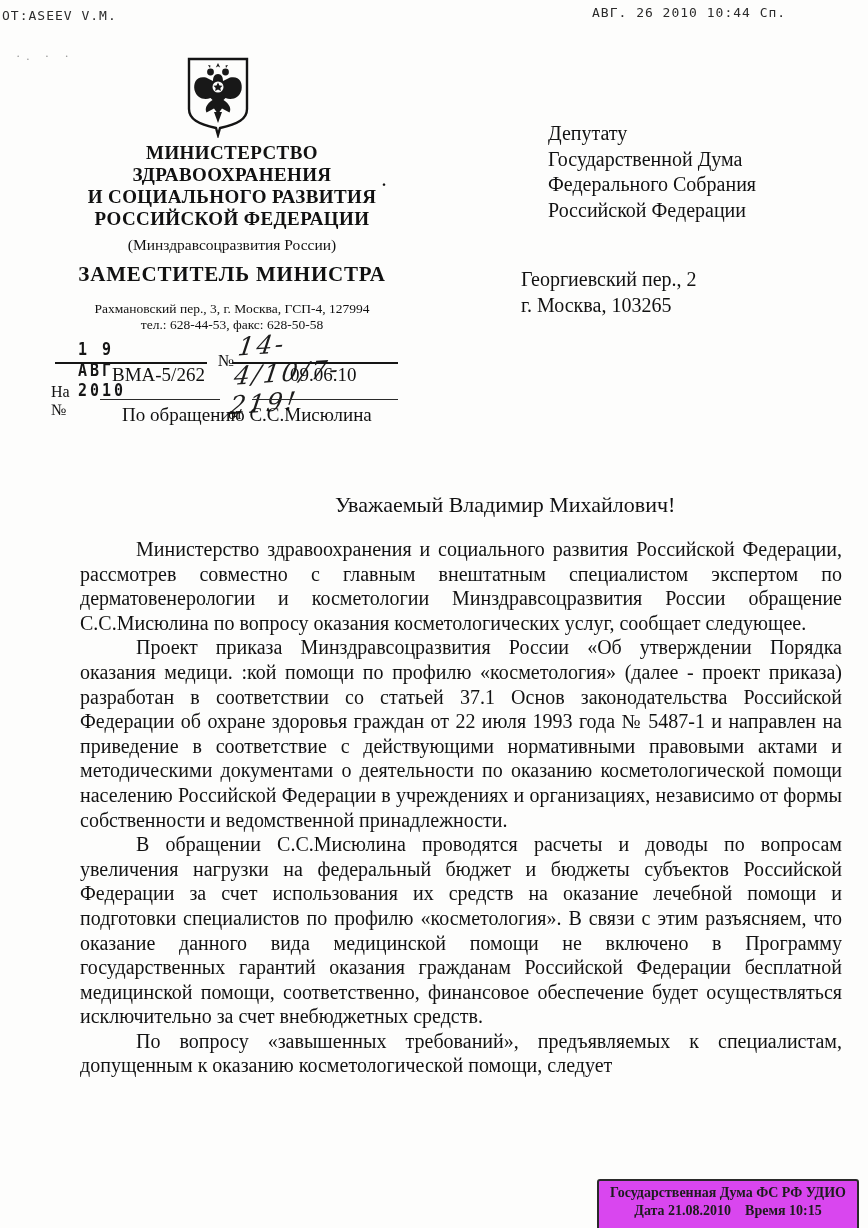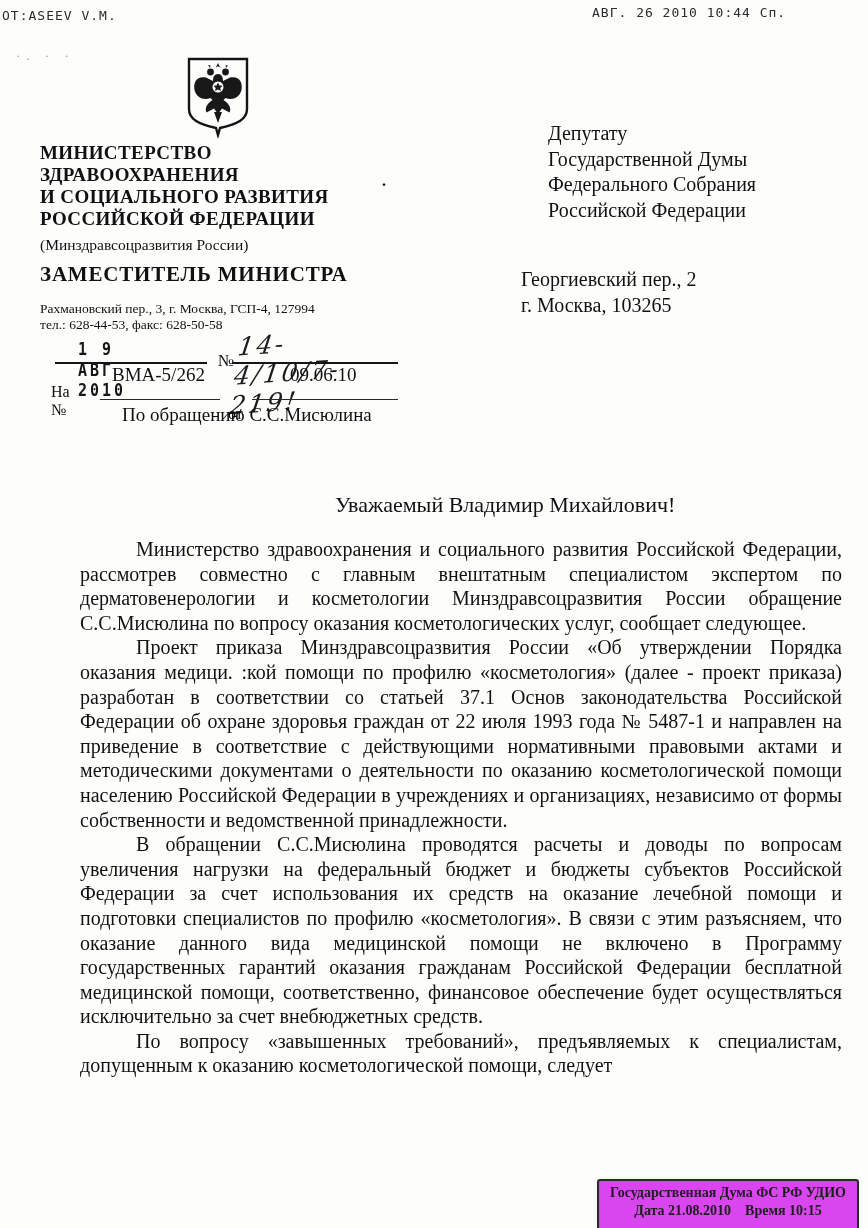--- a/index.html
+++ b/index.html
@@ -17,21 +17,21 @@
     position: absolute;
     font-family: "DejaVu Sans Mono", monospace;
     font-size: 13px;
     letter-spacing: 1px;
     color: #2b2b2b;
   }
   #fax-from { left: 2px; top: 8px; }
   #fax-datetime { left: 592px; top: 5px; }
   #smudge { position: absolute; left: 16px; top: 48px; color: #9a9a9a; font-size: 13px; letter-spacing: 6px; }
   #coat-of-arms { position: absolute; left: 186px; top: 56px; }
-  .center-col { position: absolute; left: 40px; width: 384px; }
+  .center-col { position: absolute; left: 40px; width: 384px; text-align: center; }
   #ministry-block { top: 142px; }
   .ministry-line {
     font-weight: bold;
     font-size: 19px;
     line-height: 22px;
     letter-spacing: 0.4px;
   }
   #ministry-short { font-size: 15.5px; margin-top: 6px; }
   #dot-artifact { position: absolute; left: 382px; top: 172px; font-weight: bold; font-size: 16px; }
   #deputy-minister-title {
@@ -140,21 +140,21 @@
     <div id="rule-number" class="rule"></div>
     <div id="date-below">09.06.10</div>
     <div id="na-no-label">На №</div>
     <div id="rule-na" class="rule rule-thin"></div>
     <div id="ot-label">от</div>
     <div id="rule-ot" class="rule rule-thin"></div>
   </div>
 
   <div id="recipient-block">
     <div class="recipient-line">Депутату</div>
-    <div class="recipient-line">Государственной Думы</div>
+    <div class="recipient-line">Государственной Дума</div>
     <div class="recipient-line">Федерального Собрания</div>
     <div class="recipient-line">Российской Федерации</div>
   </div>
   <div id="recipient-address">
     <div class="recipient-addr-line">Георгиевский пер., 2</div>
     <div class="recipient-addr-line">г. Москва, 103265</div>
   </div>
 
   <div id="subject-line">По обращению С.С.Мисюлина</div>
 

